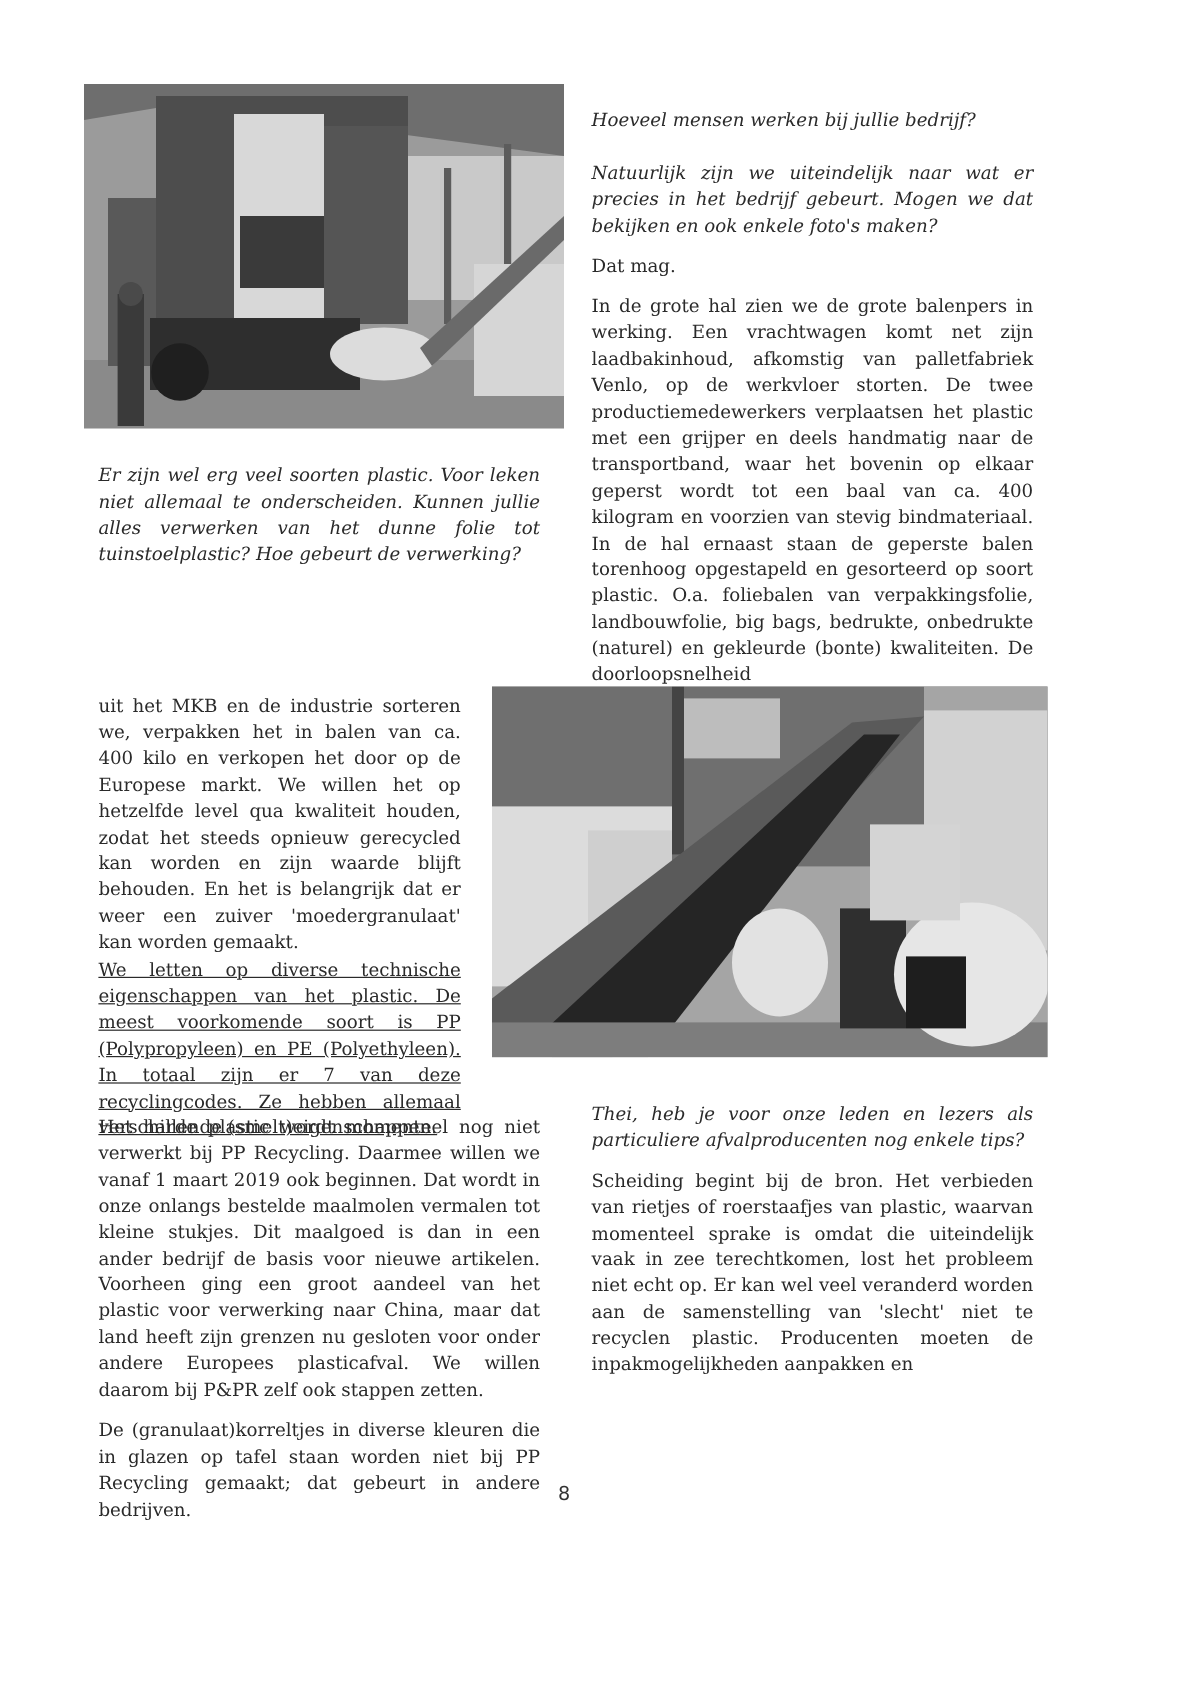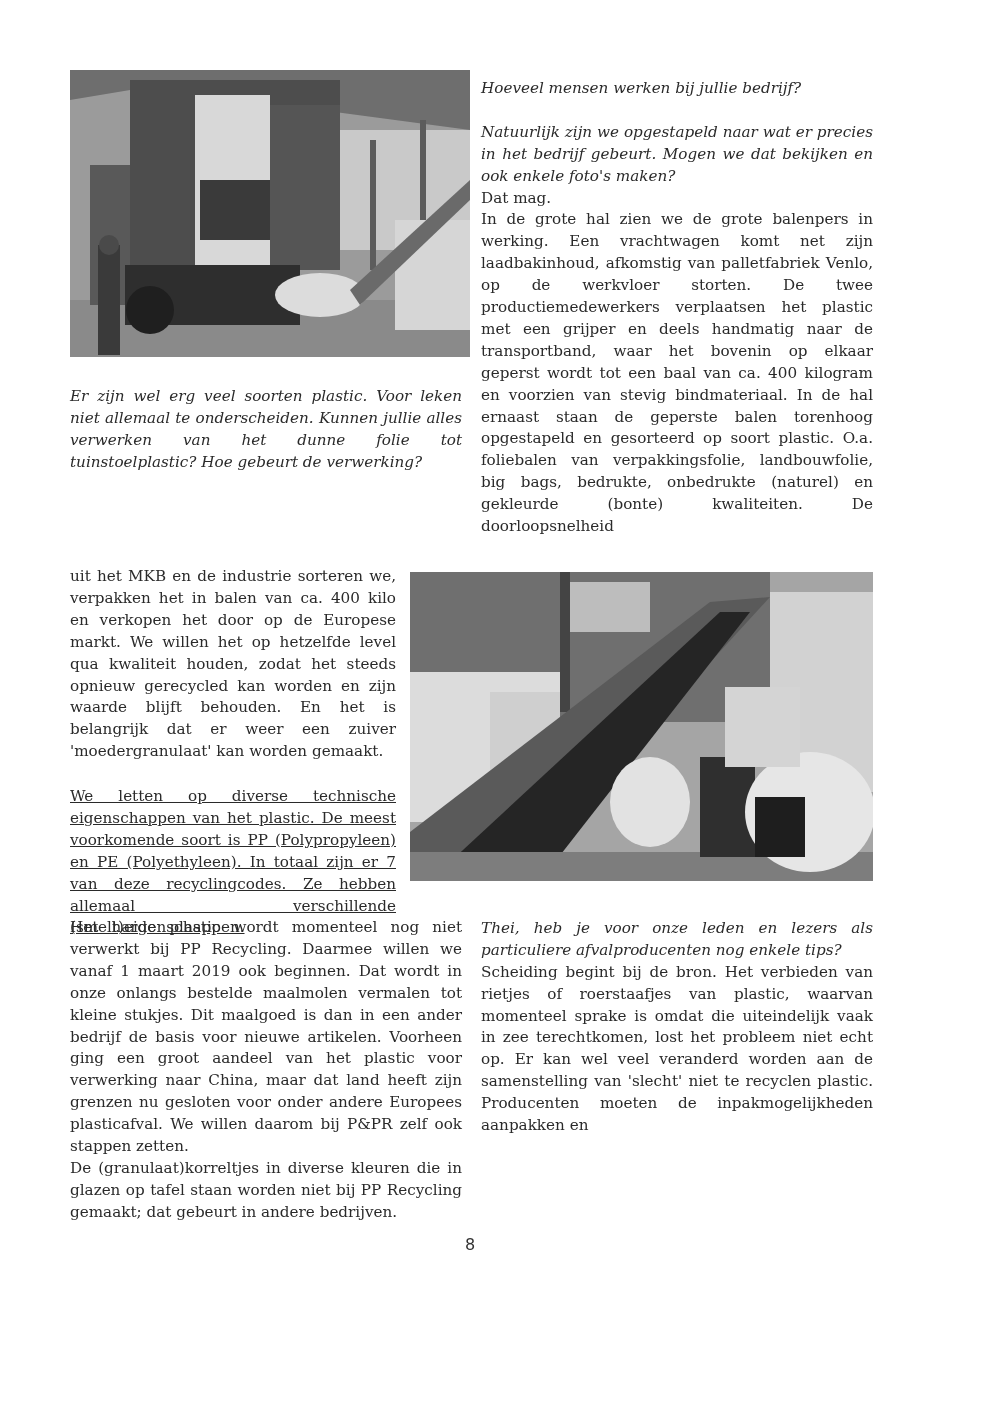--- a/index.html
+++ b/index.html
@@ -1,21 +1,21 @@
 <!DOCTYPE html>
 <html><head>
 <meta charset="utf-8">
 <style>
   html, body { margin: 0; padding: 0; }
   body {
     width: 1000px; height: 1415px; background: #ffffff; position: relative; overflow: hidden;
     font-family: "DejaVu Serif", "Liberation Serif", serif; color: #2a2a2a;
   }
   .col { position: absolute; font-size: 15.2px; line-height: 21.9px; text-align: justify; }
-  .col p { margin: 0; }
+  .col p { margin: 12px; }
   .col p.gap { margin-top: 21.9px; }
   .q { font-style: italic; }
   .photo { position: absolute; overflow: hidden; background: #8a8a8a; }
   .photo svg { display: block; width: 100%; height: 100%; }
   #photo-truck { left: 70px; top: 70px; width: 400px; height: 287px; }
   #photo-conveyor { left: 410px; top: 572px; width: 463px; height: 309px; }
   #col-left-top { left: 70px; top: 364px; width: 392px; }
   #col-left-mid { left: 70px; top: 566px; width: 326px; }
   #col-left-bot { left: 70px; top: 786px; width: 326px; text-decoration: underline; }
   #col-left-end { left: 70px; top: 917px; width: 392px; }
@@ -81,21 +81,21 @@
   <p>We letten op diverse technische eigenschappen van het plastic. De meest voorkomende soort is PP (Polypropyleen) en PE (Polyethyleen). In totaal zijn er 7 van deze recyclingcodes. Ze hebben allemaal verschillende (smelt)eigenschappen.</p>
 </div>
 
 <div class="col" id="col-left-end">
   <p>Het harde plastic wordt momenteel nog niet verwerkt bij PP Recycling. Daarmee willen we vanaf 1 maart 2019 ook beginnen. Dat wordt in onze onlangs bestelde maalmolen vermalen tot kleine stukjes. Dit maalgoed is dan in een ander bedrijf de basis voor nieuwe artikelen. Voorheen ging een groot aandeel van het plastic voor verwerking naar China, maar dat land heeft zijn grenzen nu gesloten voor onder andere Europees plasticafval. We willen daarom bij P&amp;PR zelf ook stappen zetten.</p>
   <p>De (granulaat)korreltjes in diverse kleuren die in glazen op tafel staan worden niet bij PP Recycling gemaakt; dat gebeurt in andere bedrijven.</p>
 </div>
 
 <div class="col" id="col-right-top">
   <p class="q">Hoeveel mensen werken bij jullie bedrijf?</p>
-  <p class="gap q">Natuurlijk zijn we opgestapeld naar wat er precies in het bedrijf gebeurt. Mogen we dat bekijken en ook enkele foto's maken?</p>
+  <p class="gap q">Natuurlijk zijn we uiteindelijk naar wat er precies in het bedrijf gebeurt. Mogen we dat bekijken en ook enkele foto's maken?</p>
   <p>Dat mag.</p>
   <p>In de grote hal zien we de grote balenpers in werking. Een vrachtwagen komt net zijn laadbakinhoud, afkomstig van palletfabriek Venlo, op de werkvloer storten. De twee productiemedewerkers verplaatsen het plastic met een grijper en deels handmatig naar de transportband, waar het bovenin op elkaar geperst wordt tot een baal van ca. 400 kilogram en voorzien van stevig bindmateriaal. In de hal ernaast staan de geperste balen torenhoog opgestapeld en gesorteerd op soort plastic. O.a. foliebalen van verpakkingsfolie, landbouwfolie, big bags, bedrukte, onbedrukte (naturel) en gekleurde (bonte) kwaliteiten. De doorloopsnelheid</p>
 </div>
 
 <div class="col" id="col-right-bot">
   <p class="gap q">Thei, heb je voor onze leden en lezers als particuliere afvalproducenten nog enkele tips?</p>
   <p>Scheiding begint bij de bron. Het verbieden van rietjes of roerstaafjes van plastic, waarvan momenteel sprake is omdat die uiteindelijk vaak in zee terechtkomen, lost het probleem niet echt op. Er kan wel veel veranderd worden aan de samenstelling van 'slecht' niet te recyclen plastic. Producenten moeten de inpakmogelijkheden aanpakken en</p>
 </div>
 
 <div id="page-number">8</div>

